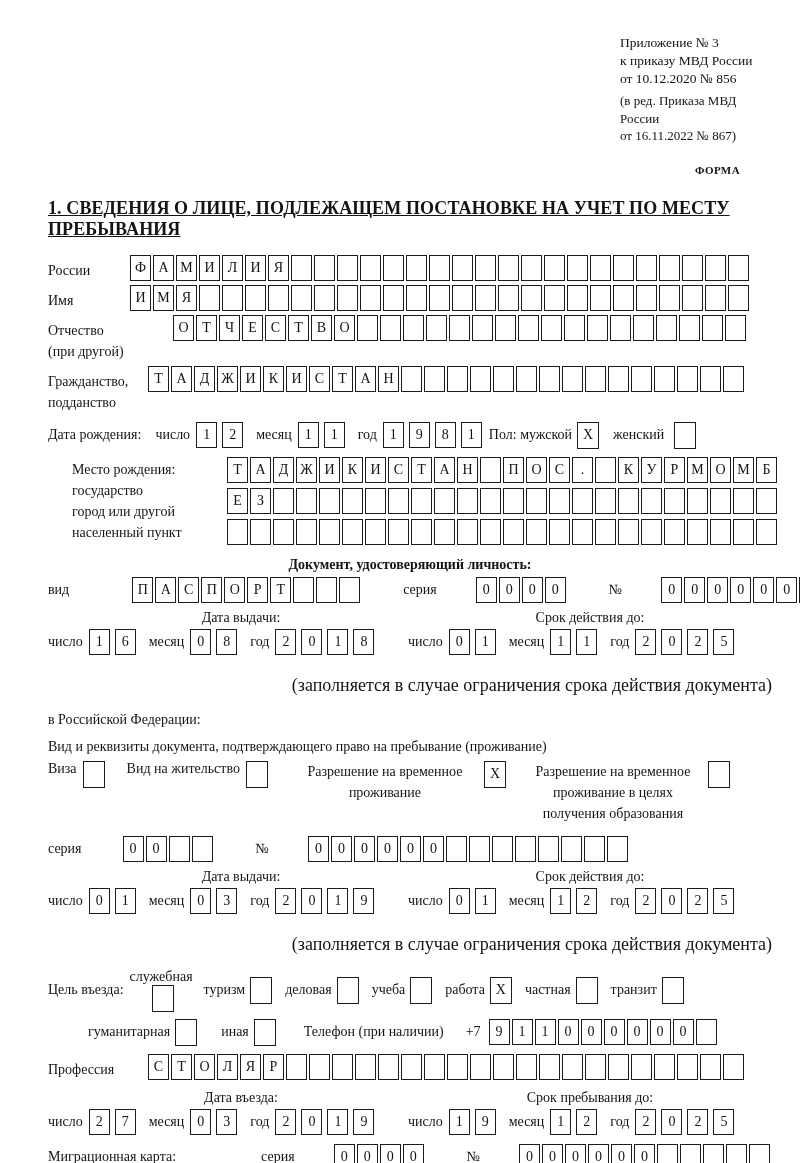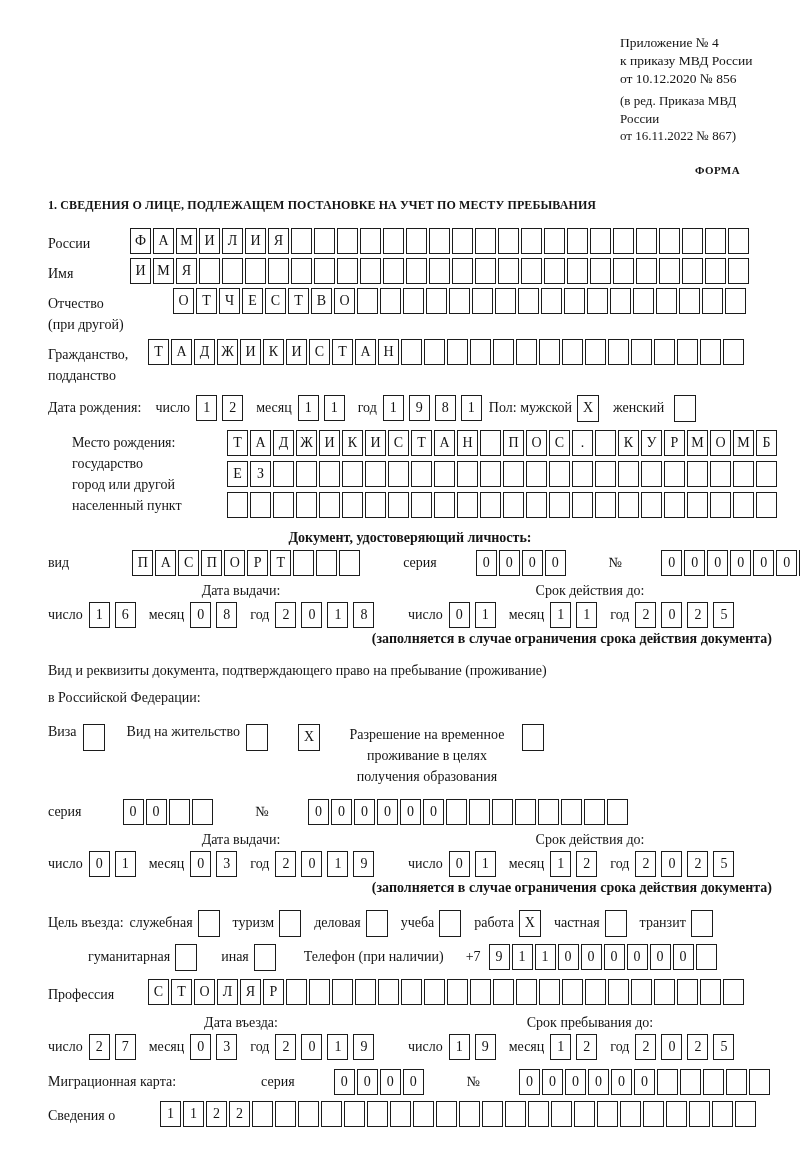--- a/index.html
+++ b/index.html
@@ -13,21 +13,21 @@
   .page { padding: 34px 28px 0 48px; }
 
   
   .annex { margin-left: 572px; line-height: 1.32; font-size: 13.5px; }
   .annex-ed { margin-top: 5px; font-size: 13px; line-height: 1.32; }
   .forma { text-align: right; font-weight: bold; font-size: 11px; margin: 20px 32px 0 0; letter-spacing: .4px; }
 
   .title { text-align: center; font-weight: bold; font-size: 15.4px; line-height: 1.55; margin-top: 12px; letter-spacing: .2px; }
   .uline { display: inline-block; width: 60px; border-bottom: 2px solid #3c3c3c; margin-left: 14px; }
 
-  .sec1 { font-weight: bold; font-size: 12px; margin-top: 22px; letter-spacing: .1px; }
+  .sec1 { font-weight: bold; font-size: 18px; margin-top: 22px; letter-spacing: .1px; text-decoration: underline; }
 
   
   .frow { display: flex; align-items: flex-start; margin-top: 4px; }
   .flabel { flex-shrink: 0; line-height: 1.5; padding-top: 5px; }
   .w82 { width: 82px; } .w125 { width: 125px; } .w100 { width: 100px; }
   .w155 { width: 155px; } .w112 { width: 112px; } .w145 { width: 145px; }
 
   .cells { display: flex; flex-wrap: nowrap; }
   .cell {
     flex-shrink: 0; width: 21px; height: 26px;
@@ -41,51 +41,51 @@
 
   
   .daterow { display: flex; margin-top: 7px; }
   .dcol-l { width: 360px; }
   .dcol-r { flex: 1; }
   .dtitle { text-align: center; margin-bottom: 3px; }
   .dcol-l .dtitle { padding-left: 26px; }
   .dcells { display: flex; align-items: center; }
   .dlab { margin-right: 6px; white-space: nowrap; }
   .glab { margin: 0 6px 0 8px; white-space: nowrap; }
-  .note { text-align: right; font-size: 14px; margin-top: 3px; font-weight: bold; }
+  .note { text-align: right; font-size: 18px; margin-top: 20px; }
 
   .dochead { text-align: center; font-weight: bold; font-size: 14px; margin-top: 7px; }
 
   .serialrow { display: flex; align-items: center; margin-top: 4px; gap: 31px; }
   .serialrow .lab { margin-right: 10px; white-space: nowrap; }
   .serialrow .lab2 { margin: 0 8px 0 10px; white-space: nowrap; }
 
   .intro { margin-top: 10px; line-height: 1.95; }
 
-  .optrow { display: flex; align-items: flex-start; margin-top: 12px; }
+  .optrow { display: flex; align-items: flex-start; margin-top: 0; }
   .opt { display: flex; align-items: flex-start; }
   .opt .cbox { margin-left: 6px; }
   .optc { text-align: center; line-height: 1.5; }
 
   .purpose { display: flex; align-items: center; margin-top: 14px; }
   .pitem { display: flex; align-items: center; margin-left: 11px; }
   .pitem .cbox { margin-left: 5px; }
   .purpose2 { display: flex; align-items: center; margin-top: 7px; padding-left: 40px; }
   .purpose2 .gap { margin-left: 22px; }
   .prefix { margin: 0 8px 0 22px; white-space: nowrap; }
 
   .repwrap { margin-top: 6px; }
 </style>
 </head>
 <body>
 
 <div class="page">
 
   <div class="annex">
-    <div>Приложение № 4</div>
+    <div>Приложение № 3</div>
     <div>к приказу МВД России</div>
     <div>от 10.12.2020 № 856</div>
     <div class="annex-ed">
       <div>(в ред. Приказа МВД России</div>
       <div>от 16.11.2022 № 867)</div>
     </div>
   </div>
 
   <div class="forma">ФОРМА</div>
 
@@ -422,34 +422,35 @@
             <span class="cell">0</span>
             <span class="cell">2</span>
             <span class="cell">5</span>
           </span>
       </div>
     </div>
   </div>
   <div class="note">(заполняется в случае ограничения срока действия документа)</div>
 
   <div class="intro">
+    <div>в Российской Федерации:</div>
     <div>Вид и реквизиты документа, подтверждающего право на пребывание (проживание)</div>
-    <div>в Российской Федерации:</div>
   </div>
 
   <div class="optrow">
     <div class="opt">
       <span>Виза</span>
       <span class="cell cbox"></span>
     </div>
     <div class="opt" style="margin-left:20px;">
       <span>Вид на жительство</span>
       <span class="cell cbox"></span>
     </div>
     <div class="opt" style="margin-left:22px;">
+      <div class="optc" style="width:186px;">Разрешение на временное проживание</div>
       <span class="cell cbox">X</span>
     </div>
     <div class="opt" style="margin-left:16px;">
       <div class="optc" style="width:178px;">Разрешение на временное проживание в целях получения образования</div>
       <span class="cell cbox"></span>
     </div>
   </div>
 
   <div class="serialrow" style="margin-top:12px;">
     <span class="lab">серия</span>
@@ -521,21 +522,21 @@
             <span class="cell">2</span>
             <span class="cell">5</span>
           </span>
       </div>
     </div>
   </div>
   <div class="note">(заполняется в случае ограничения срока действия документа)</div>
 
   <div class="purpose">
     <span>Цель въезда:</span>
-    <span class="pitem" style="margin-left:6px;">
+    <span class="pitem" style="margin-left:6px;flex-direction:column;">
       <span>служебная</span>
       <span class="cell cbox"></span>
     </span>
     <span class="pitem">
       <span>туризм</span>
       <span class="cell cbox"></span>
     </span>
     <span class="pitem">
       <span>деловая</span>
       <span class="cell cbox"></span>

